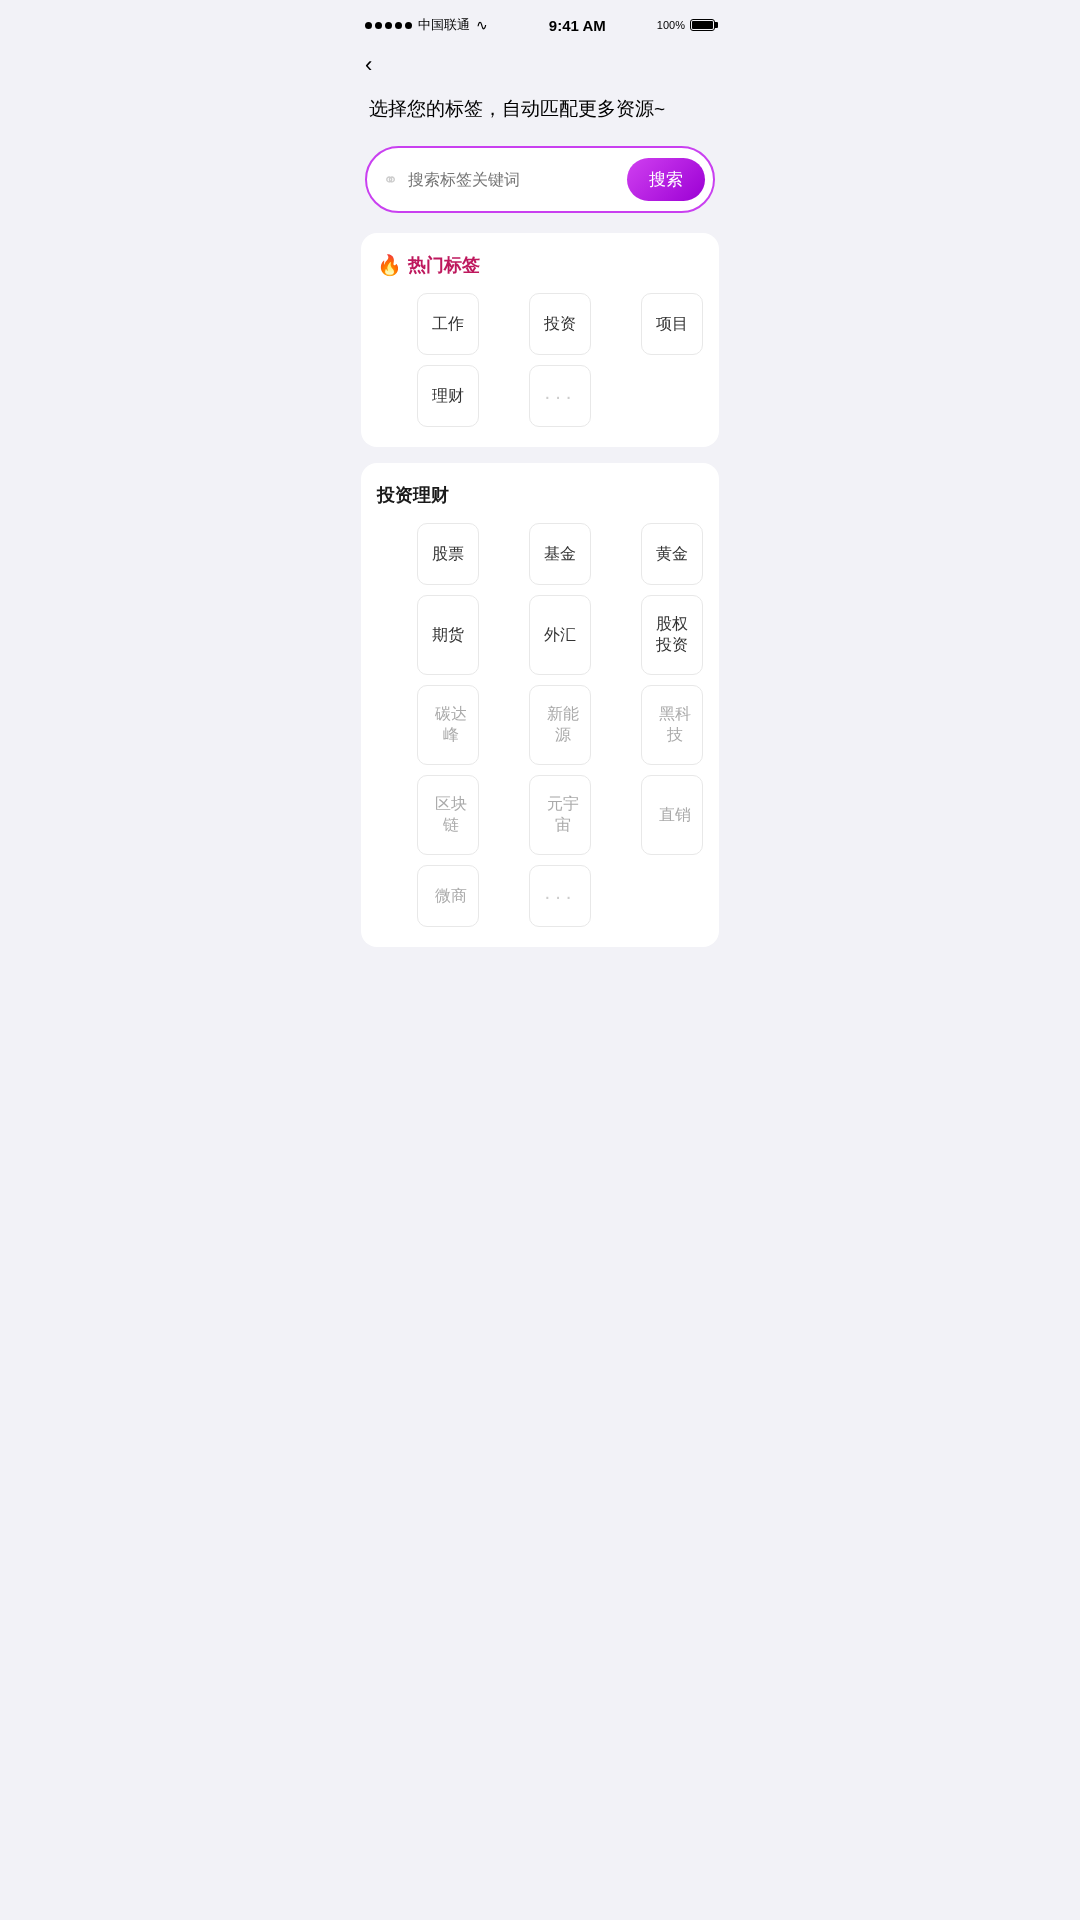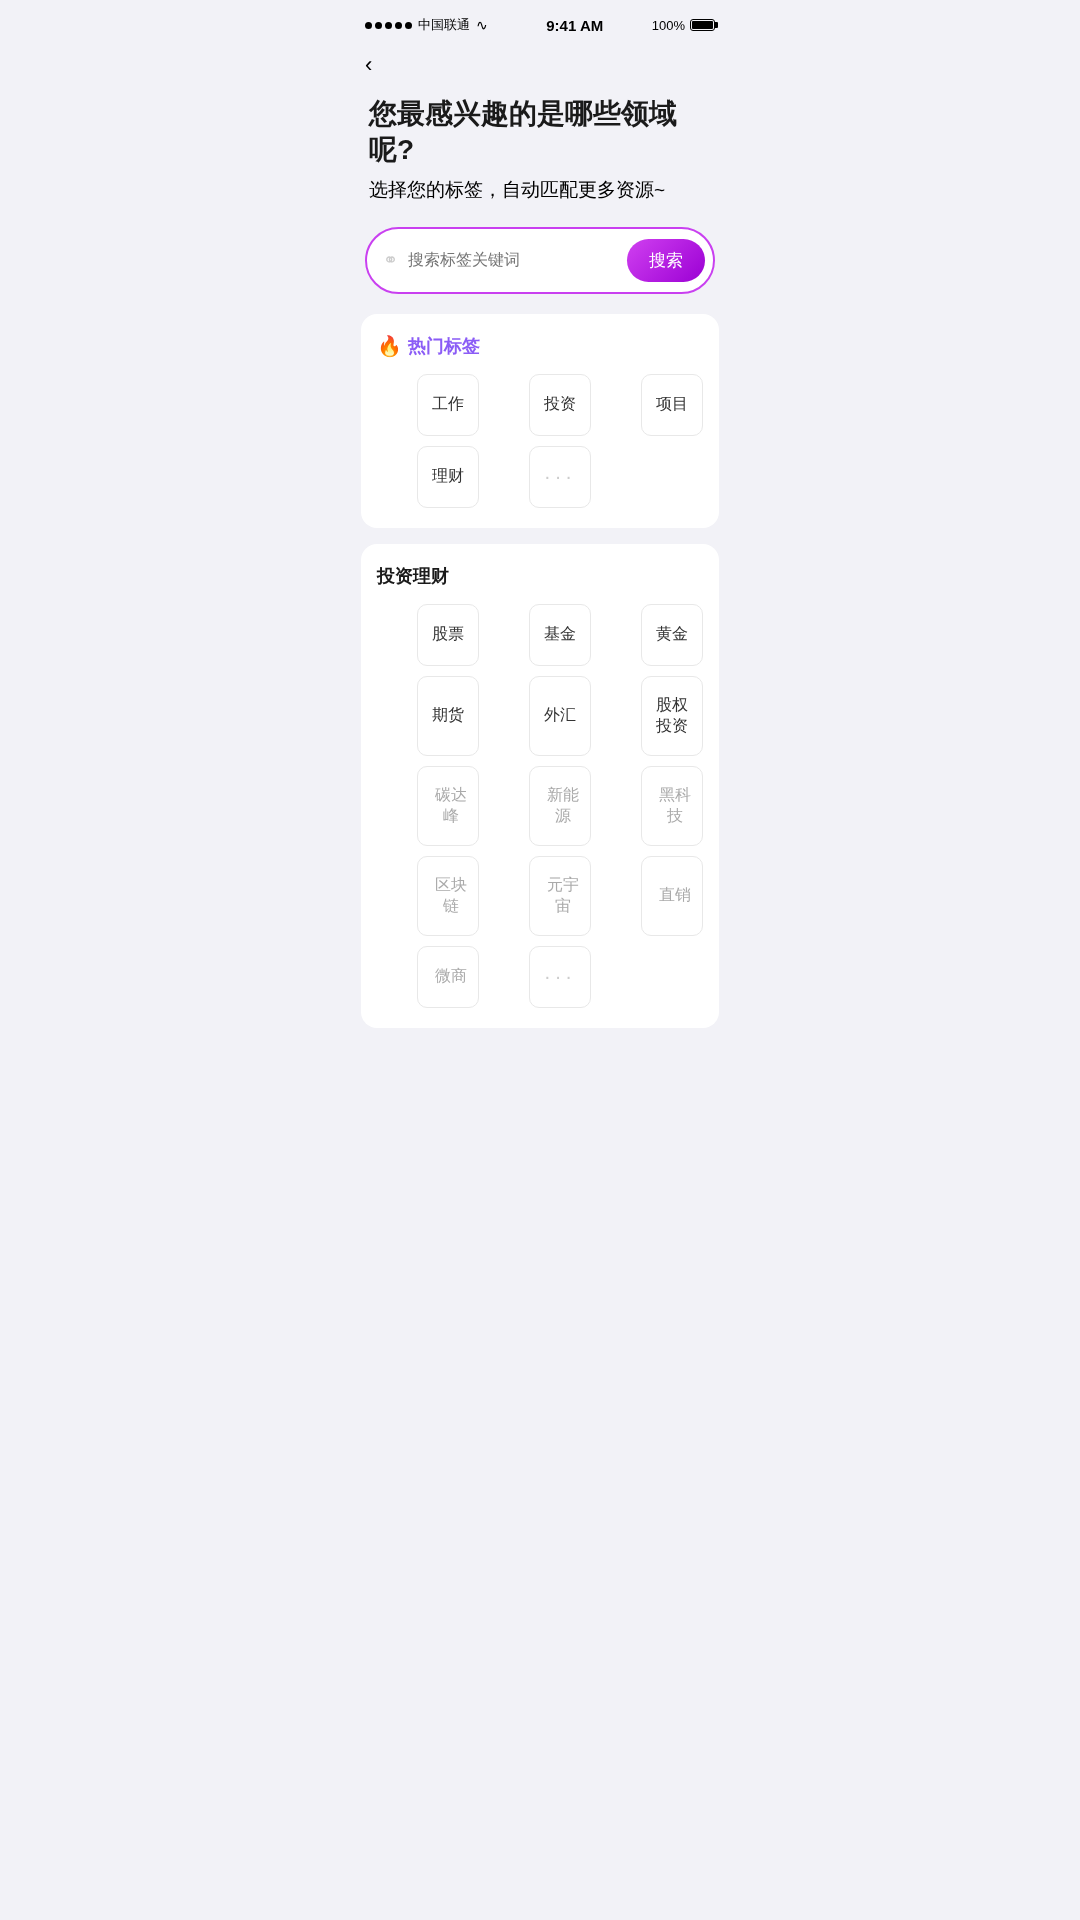--- a/index.html
+++ b/index.html
@@ -59,23 +59,23 @@
     }
 
     .status-center {
       font-size: 15px;
       font-weight: 600;
       margin-left: 10px;
     }
 
     .status-right {
       display: flex;
-      align-items: center;
+      align-items: flex-end;
       gap: 5px;
-      font-size: 13px;
+      font-size: 11px;
       font-weight: 500;
     }
 
     .battery-body {
       width: 25px;
       height: 12px;
       border: 1.5px solid #000;
       border-radius: 3px;
       position: relative;
       display: inline-block;
@@ -191,21 +191,21 @@
       display: flex;
       align-items: center;
       gap: 6px;
     }
 
     .hot-icon {
       font-size: 20px;
     }
 
     .hot-title {
-      color: #8b5cf6;
+      color: #be185d;
     }
 
     
     .tag-grid {
       display: grid;
       grid-template-columns: repeat(3, 1fr);
       gap: 10px;
     }
 
     .tag-item {
@@ -264,21 +264,20 @@
       <div class="battery-fill"></div>
     </div>
   </div>
 </div>
 
 <div class="back-button">
   <span class="back-arrow">‹</span>
 </div>
 
 <div class="page-header">
-  <div class="page-title">您最感兴趣的是哪些领域呢?</div>
   <div class="page-subtitle">选择您的标签，自动匹配更多资源~</div>
 </div>
 
 <div class="search-container">
   <div class="search-bar">
     <span class="search-icon">⚭</span>
     <input class="search-input" type="text" placeholder="搜索标签关键词" style="">
     <button class="search-button">搜索</button>
   </div>
 </div>

